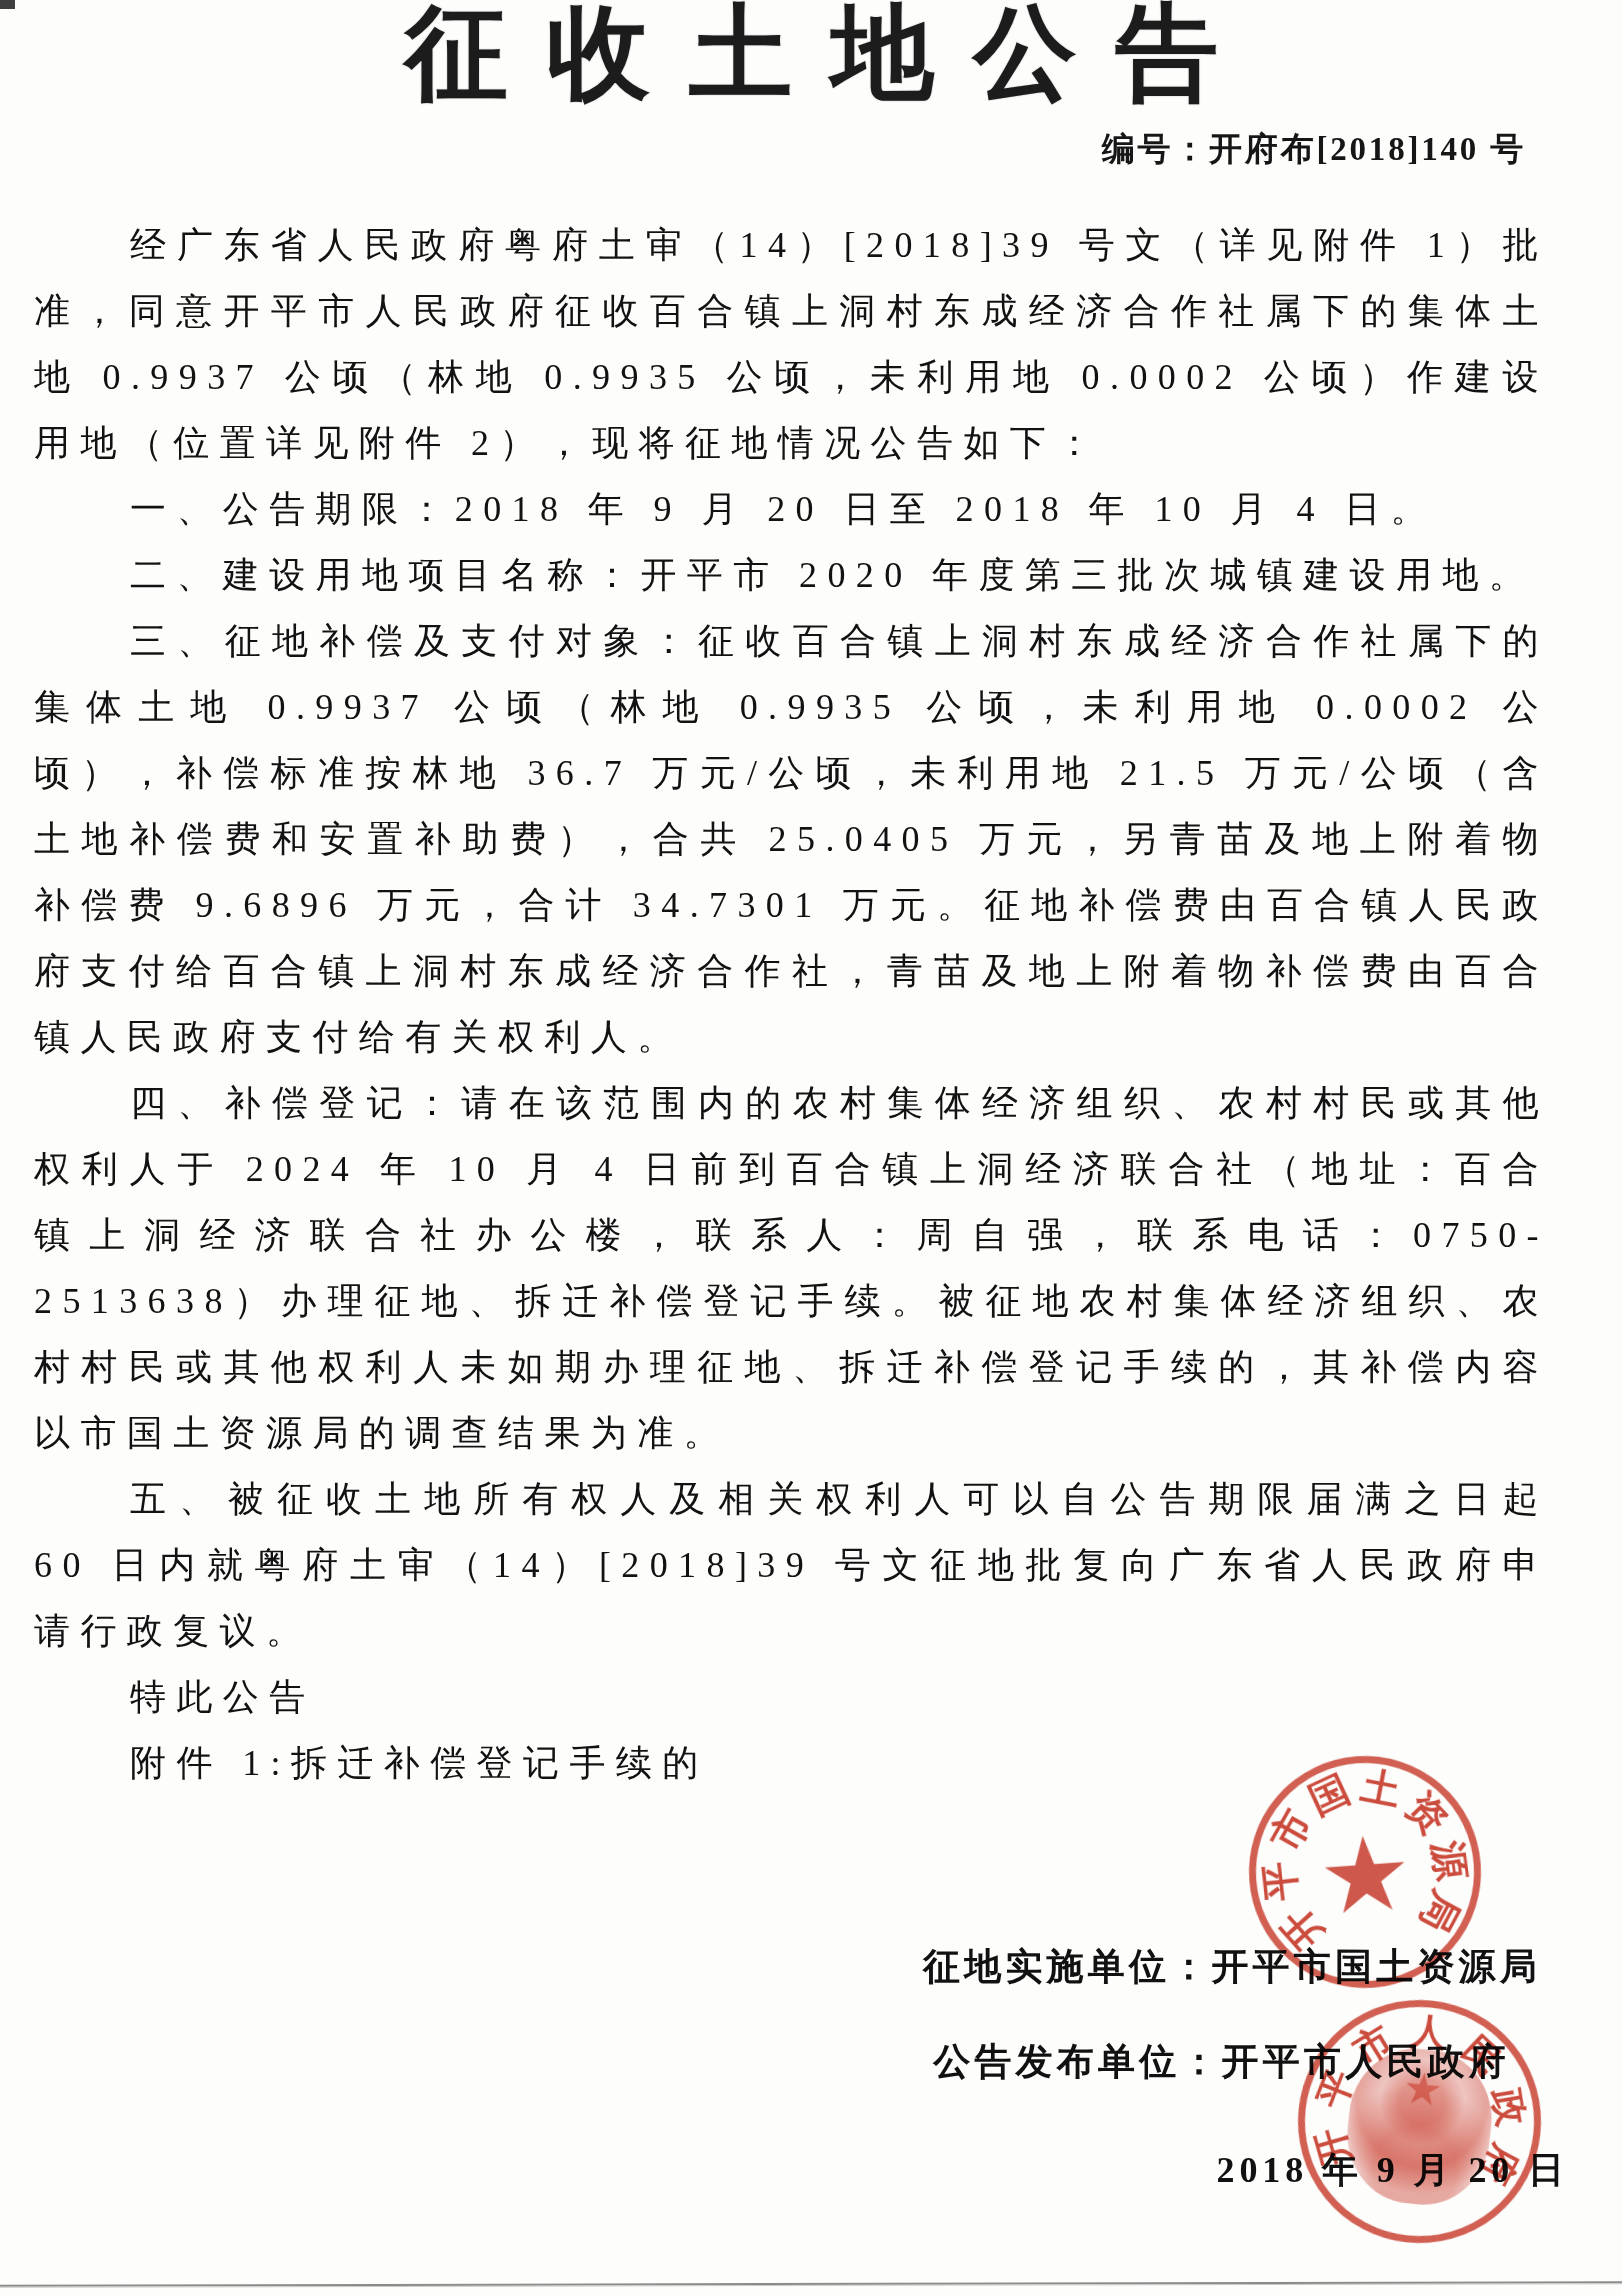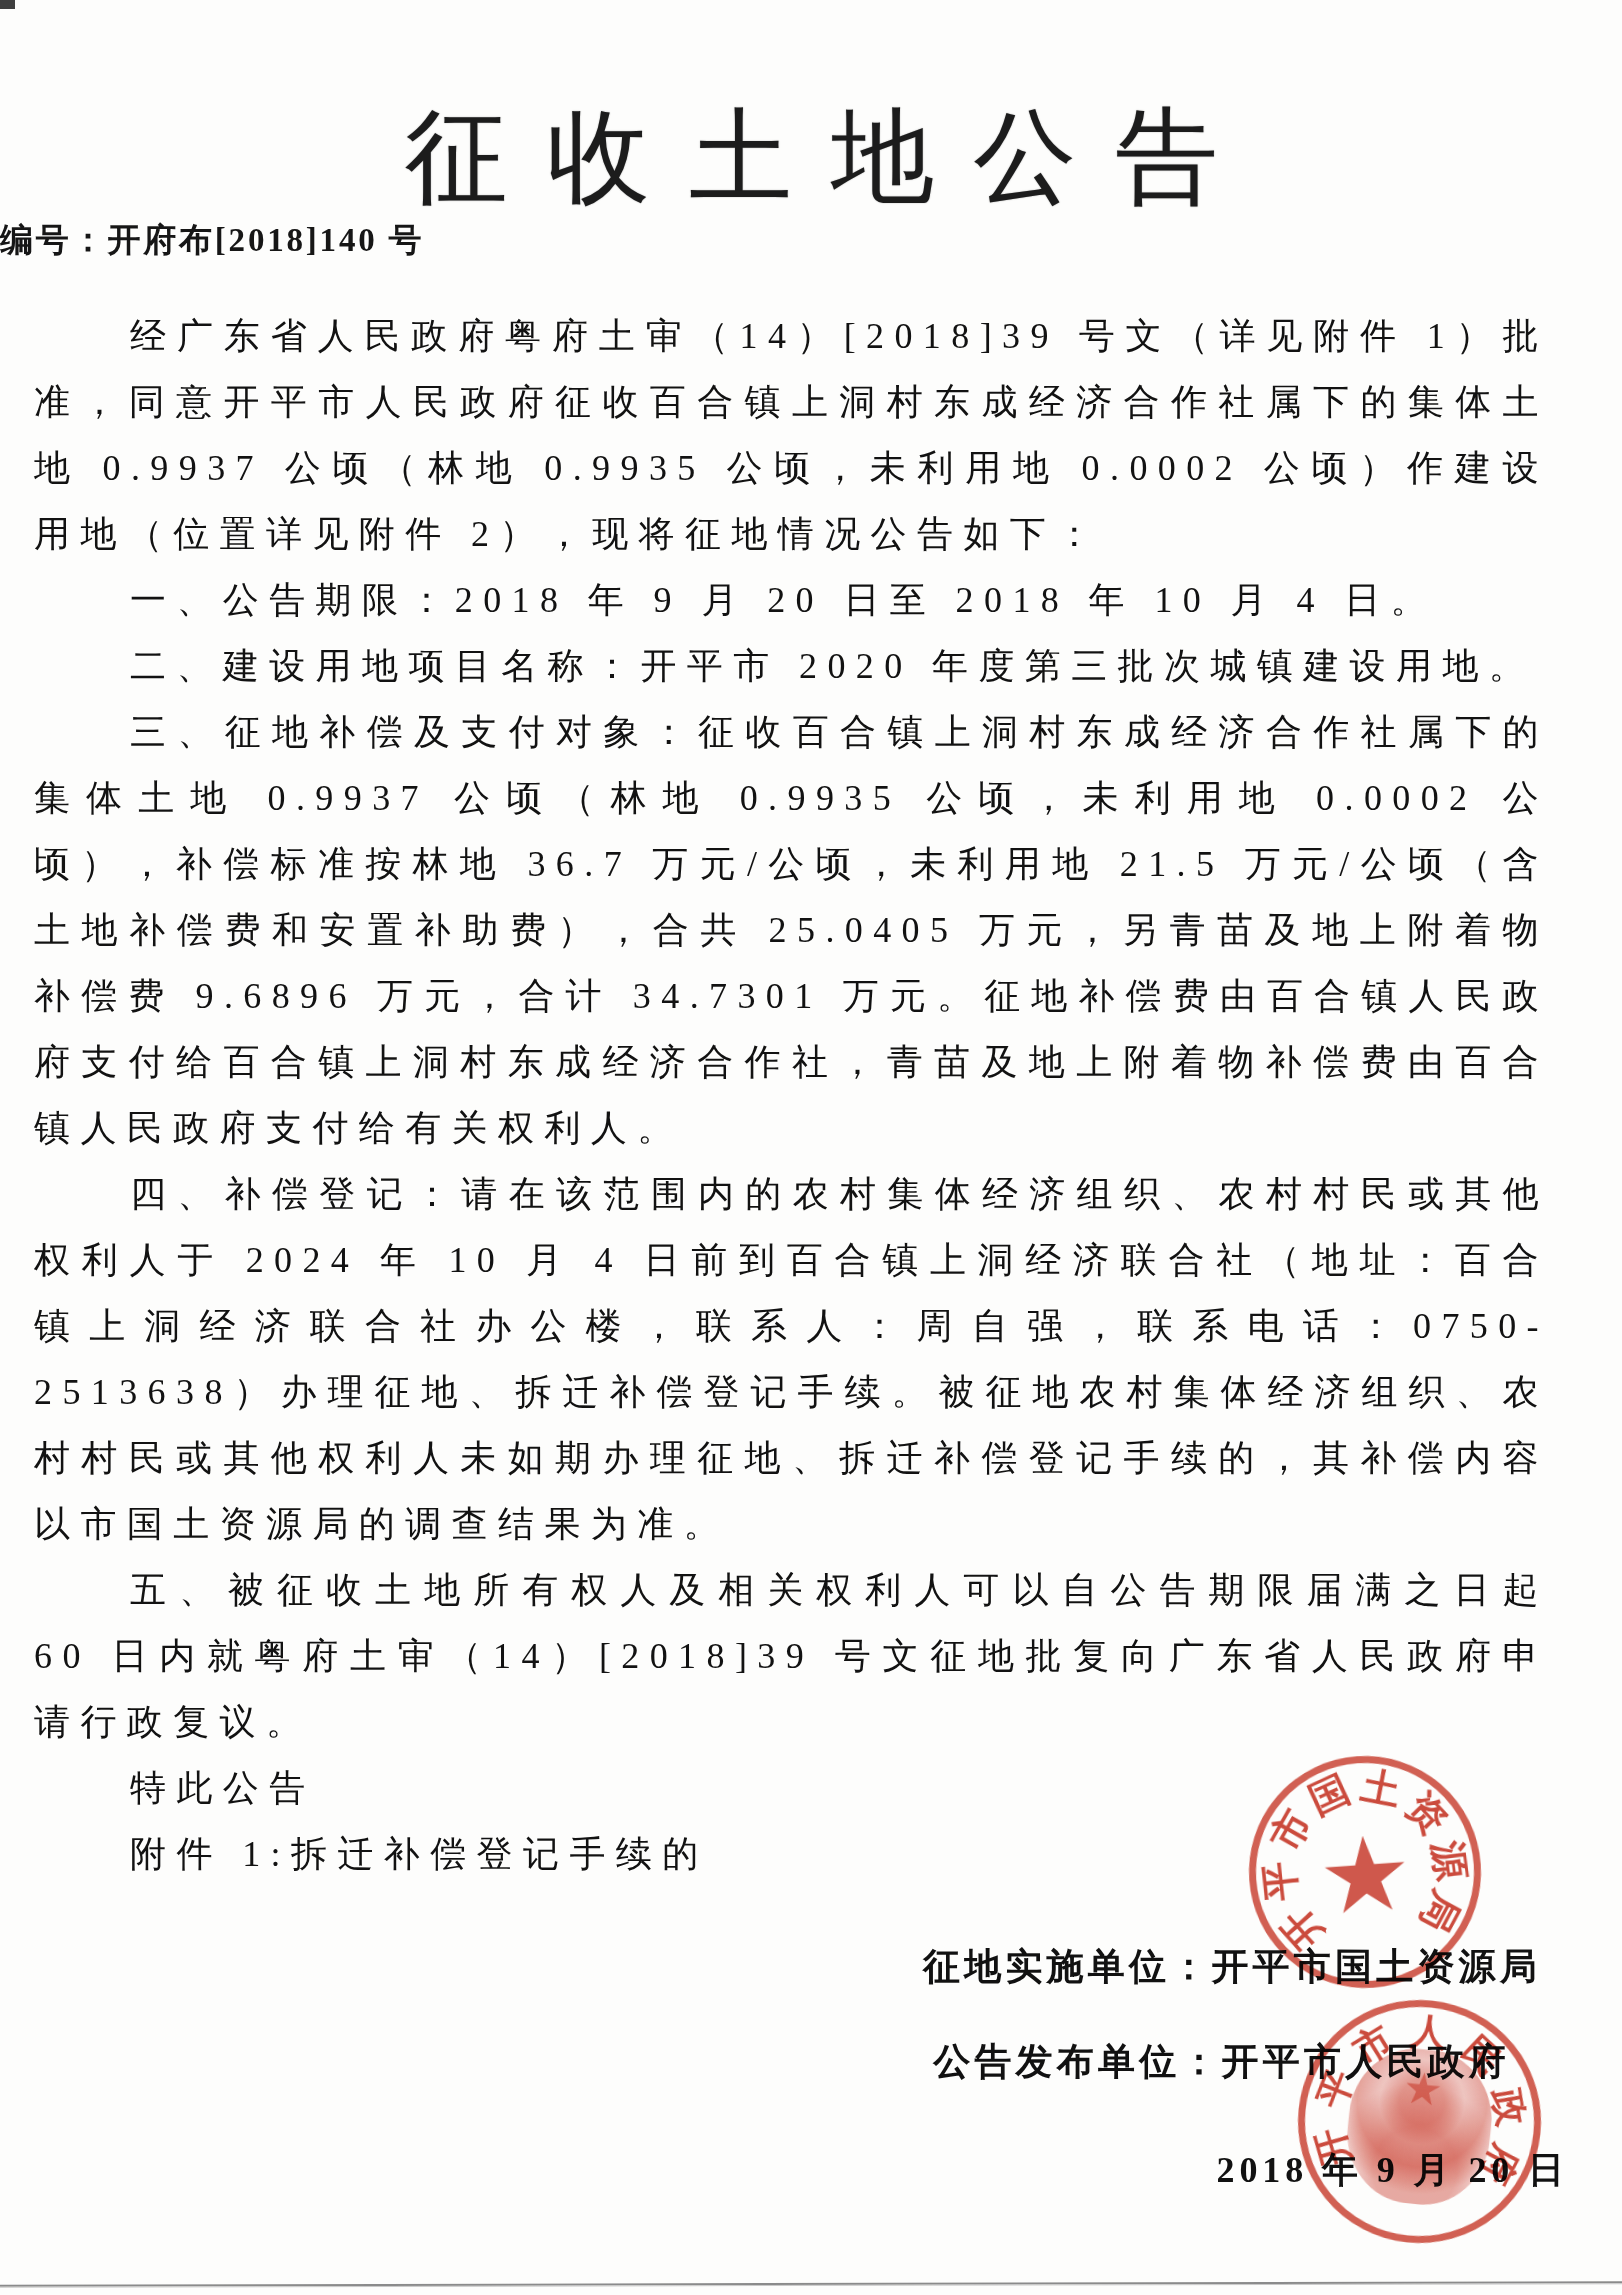--- a/index.html
+++ b/index.html
@@ -8,34 +8,33 @@
     width:1623px; height:2295px;
     margin:0 auto;
     background:#fdfdfc;
     overflow:hidden;
     color:#161616;
     font-family:"Liberation Serif","DejaVu Serif",serif;
   }
   
   .doc-title {
     margin:0;
-    padding-top:104px;
     text-align:center;
     font-size:103px;
     line-height:106px;
-    font-weight:normal;
+    font-weight:bold;
     letter-spacing:0.38em;
     text-indent:0.38em; 
     color:#1c1c1c;
     text-shadow:0 0 1.4px rgba(40,40,40,.45);
   }
   .doc-number {
-    margin-top:8px;
+    margin-top:21px;
     padding-right:97px;
-    text-align:left;
+    text-align:right;
     font-size:33px;
     font-weight:600;
     letter-spacing:2.8px;
   }
   
   .doc-body {
     margin-top:40px;
     padding:0 74px 0 34px;
     font-size:36px;
     line-height:66px;

